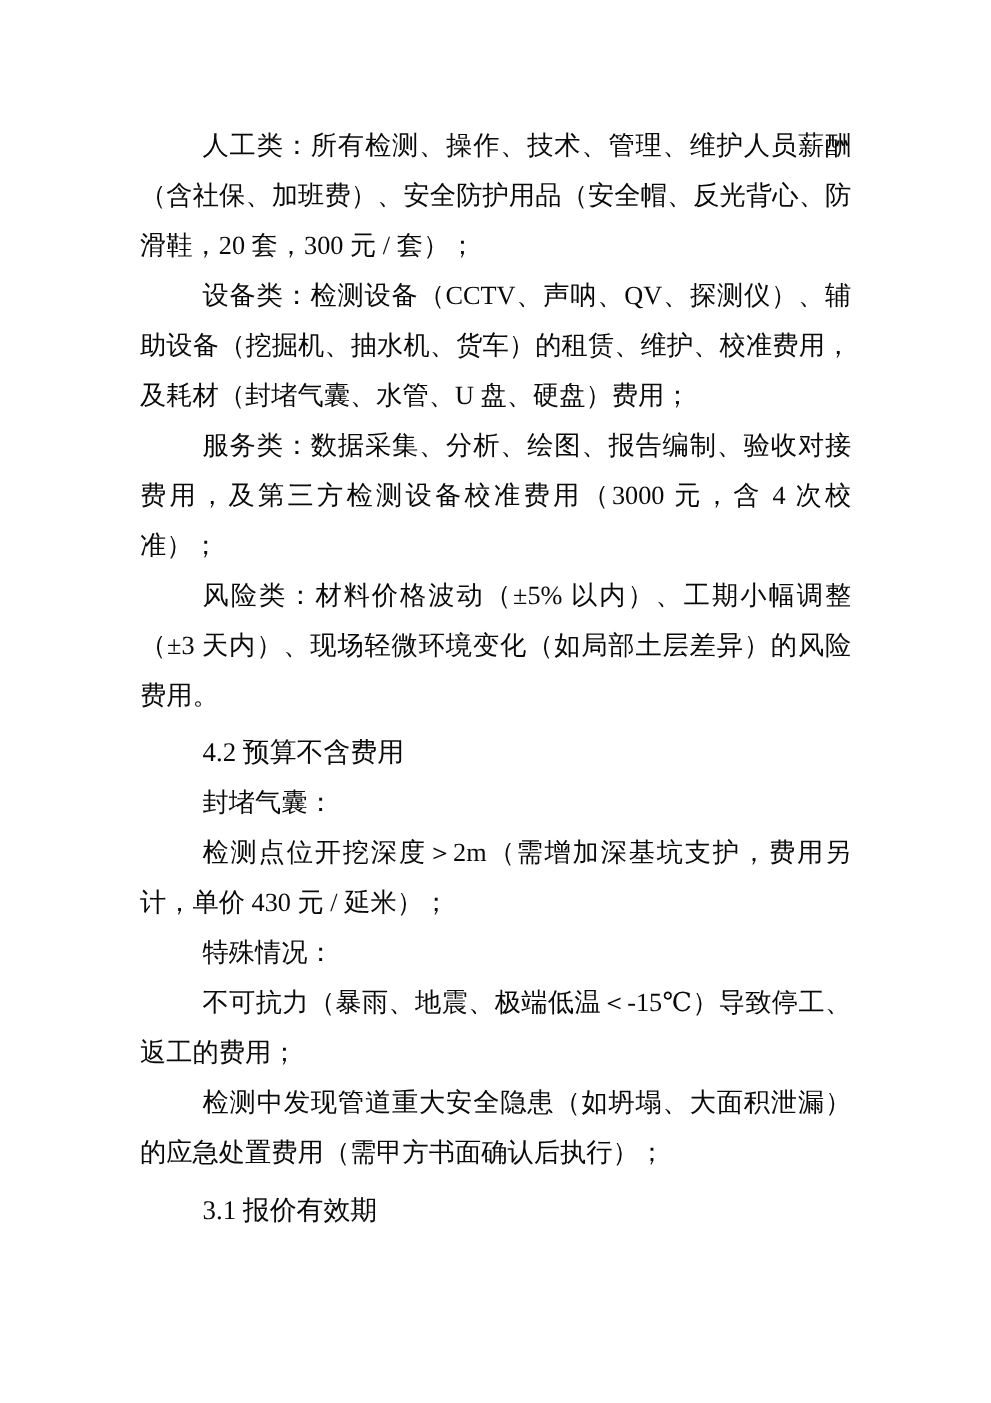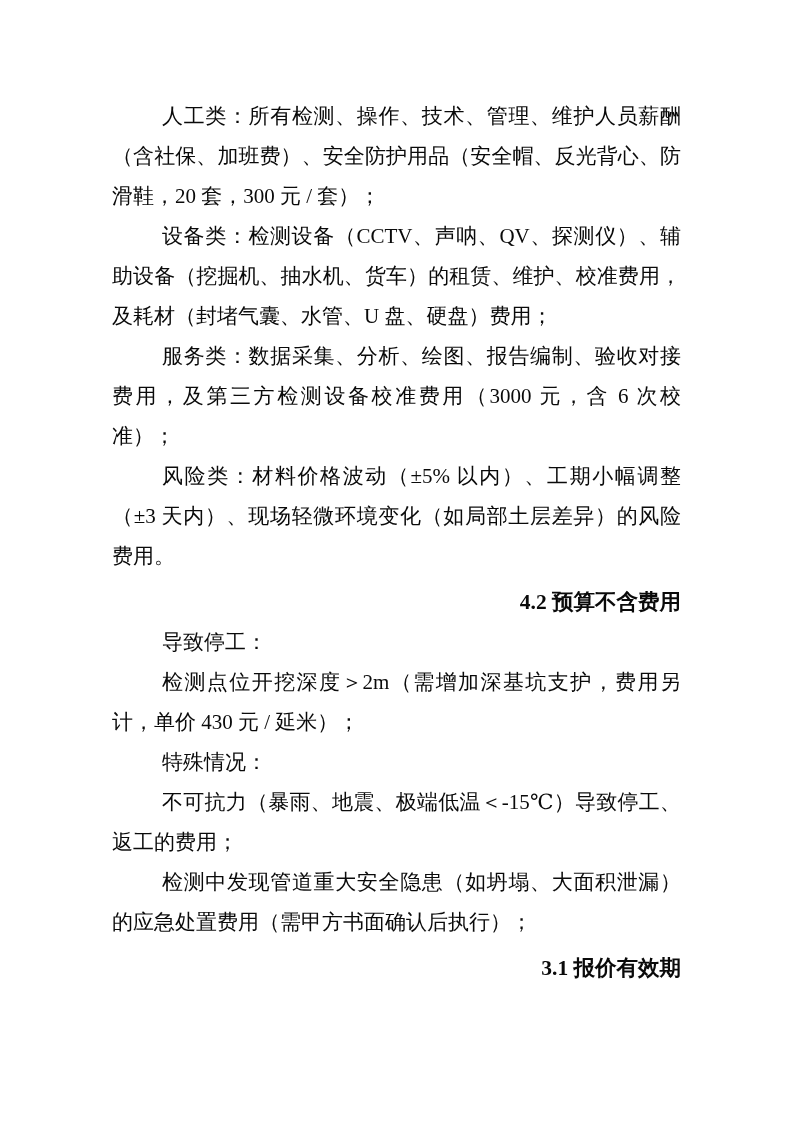--- a/index.html
+++ b/index.html
@@ -28,35 +28,35 @@
     line-height: 40px;
     text-align: justify;
     text-indent: 50px;
     word-break: break-all;
     font-weight: 400;
   }
   .doc-heading {
     margin: 6px 0 0 0;
     font-size: 21.5px;
     line-height: 40px;
-    text-align: right;
+    text-align: left;
     text-indent: 50px;
-    font-weight: 700;
+    font-weight: 400;
   }
 </style>
 </head>
 <body>
 
 <div class="page">
   <div class="doc-body">
       <p class="doc-para">人工类：所有检测、操作、技术、管理、维护人员薪酬（含社保、加班费）、安全防护用品（安全帽、反光背心、防滑鞋，20 套，300 元 / 套）；</p>
       <p class="doc-para">设备类：检测设备（CCTV、声呐、QV、探测仪）、辅助设备（挖掘机、抽水机、货车）的租赁、维护、校准费用，及耗材（封堵气囊、水管、U 盘、硬盘）费用；</p>
-      <p class="doc-para">服务类：数据采集、分析、绘图、报告编制、验收对接费用，及第三方检测设备校准费用（3000 元，含 6 次校准）；</p>
+      <p class="doc-para">服务类：数据采集、分析、绘图、报告编制、验收对接费用，及第三方检测设备校准费用（3000 元，含 4 次校准）；</p>
       <p class="doc-para">风险类：材料价格波动（±5% 以内）、工期小幅调整（±3 天内）、现场轻微环境变化（如局部土层差异）的风险费用。</p>
       <h2 class="doc-heading">4.2 预算不含费用</h2>
-      <p class="doc-para">导致停工：</p>
+      <p class="doc-para">封堵气囊：</p>
       <p class="doc-para">检测点位开挖深度＞2m（需增加深基坑支护，费用另计，单价 430 元 / 延米）；</p>
       <p class="doc-para">特殊情况：</p>
       <p class="doc-para">不可抗力（暴雨、地震、极端低温＜-15℃）导致停工、返工的费用；</p>
       <p class="doc-para">检测中发现管道重大安全隐患（如坍塌、大面积泄漏）的应急处置费用（需甲方书面确认后执行）；</p>
       <h2 class="doc-heading">3.1 报价有效期</h2>
     </div>
 </div>
 
 </body></html>

